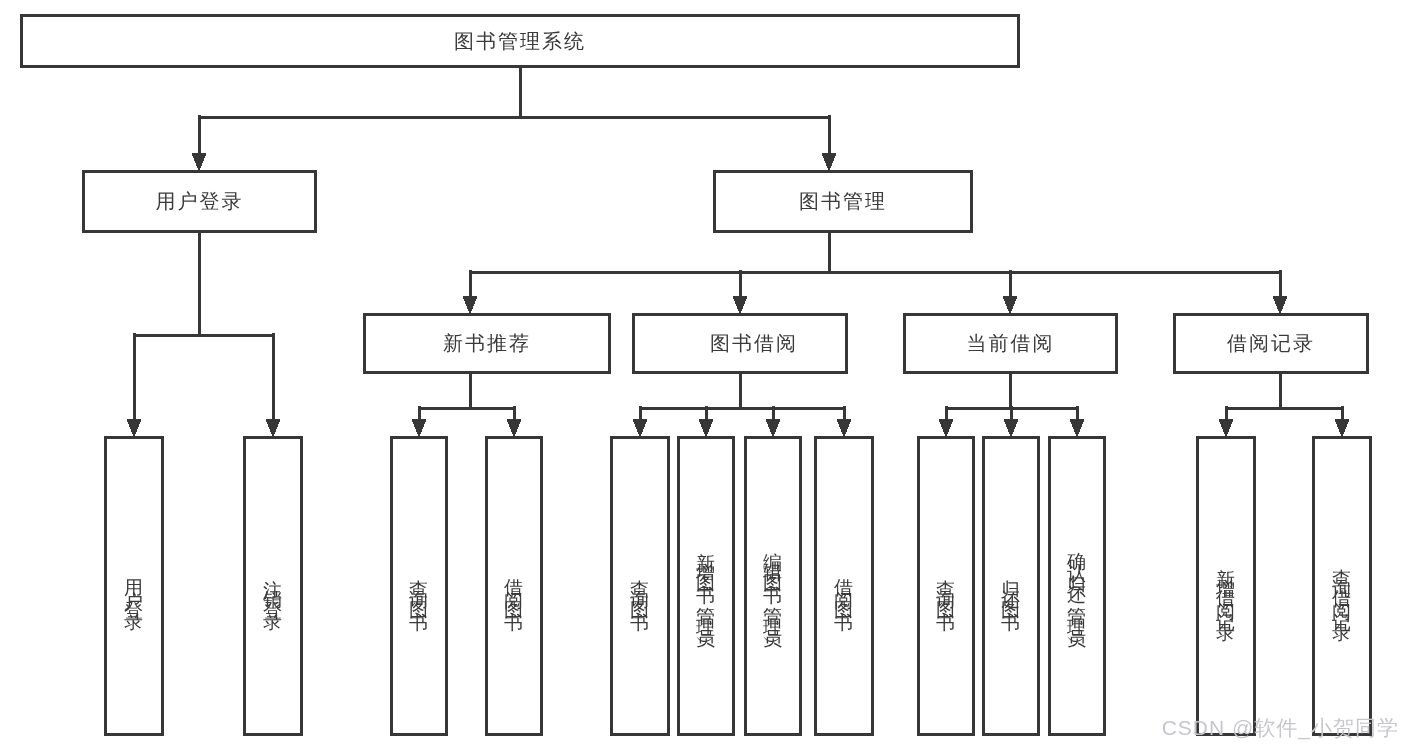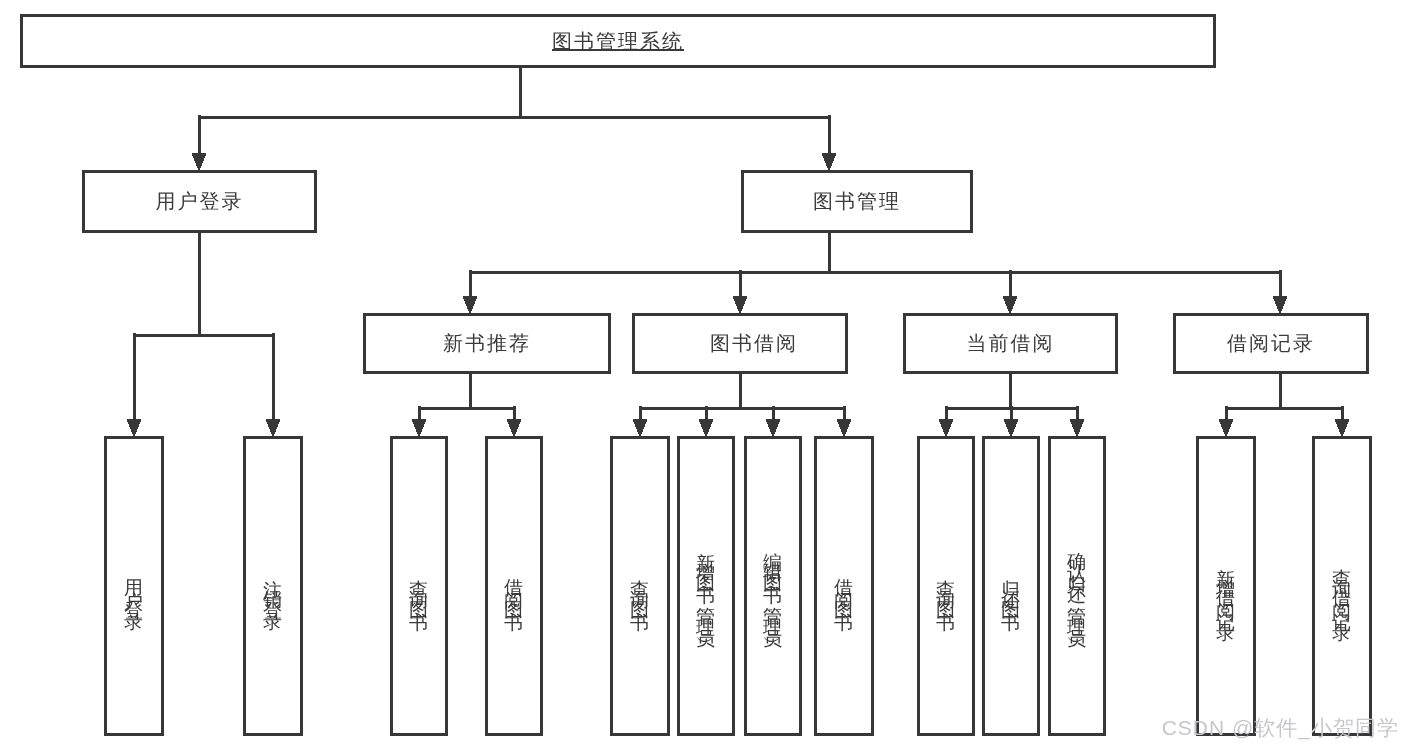--- a/index.html
+++ b/index.html
@@ -20,23 +20,23 @@
     display:flex;
     align-items:center;
     justify-content:center;
     text-align:center;
   }
   .h-node{
     font-size:20px;
     letter-spacing:2px;
     white-space:nowrap;
   }
-  .root-node{left:20px;top:14px;width:1196px;height:54px;text-decoration:underline;}
+  .root-node{left:20px;top:14px;width:1000px;height:54px;}
   .l2-user{left:82px;top:170px;width:235px;height:63px;}
-  .l2-book{left:713px;top:170px;width:232px;height:63px;margin-left:28px;}
+  .l2-book{left:713px;top:170px;width:260px;height:63px;}
   .l3{top:313px;height:61px;}
   .l3-a{left:363px;width:248px;}
   .l3-b{left:632px;width:216px;padding-left:28px;}
   .l3-c{left:903px;width:215px;}
   .l3-d{left:1173px;width:196px;}
   .leaf{
     top:436px;height:300px;
     writing-mode:vertical-lr;
     text-orientation:mixed;
     font-size:19px;

